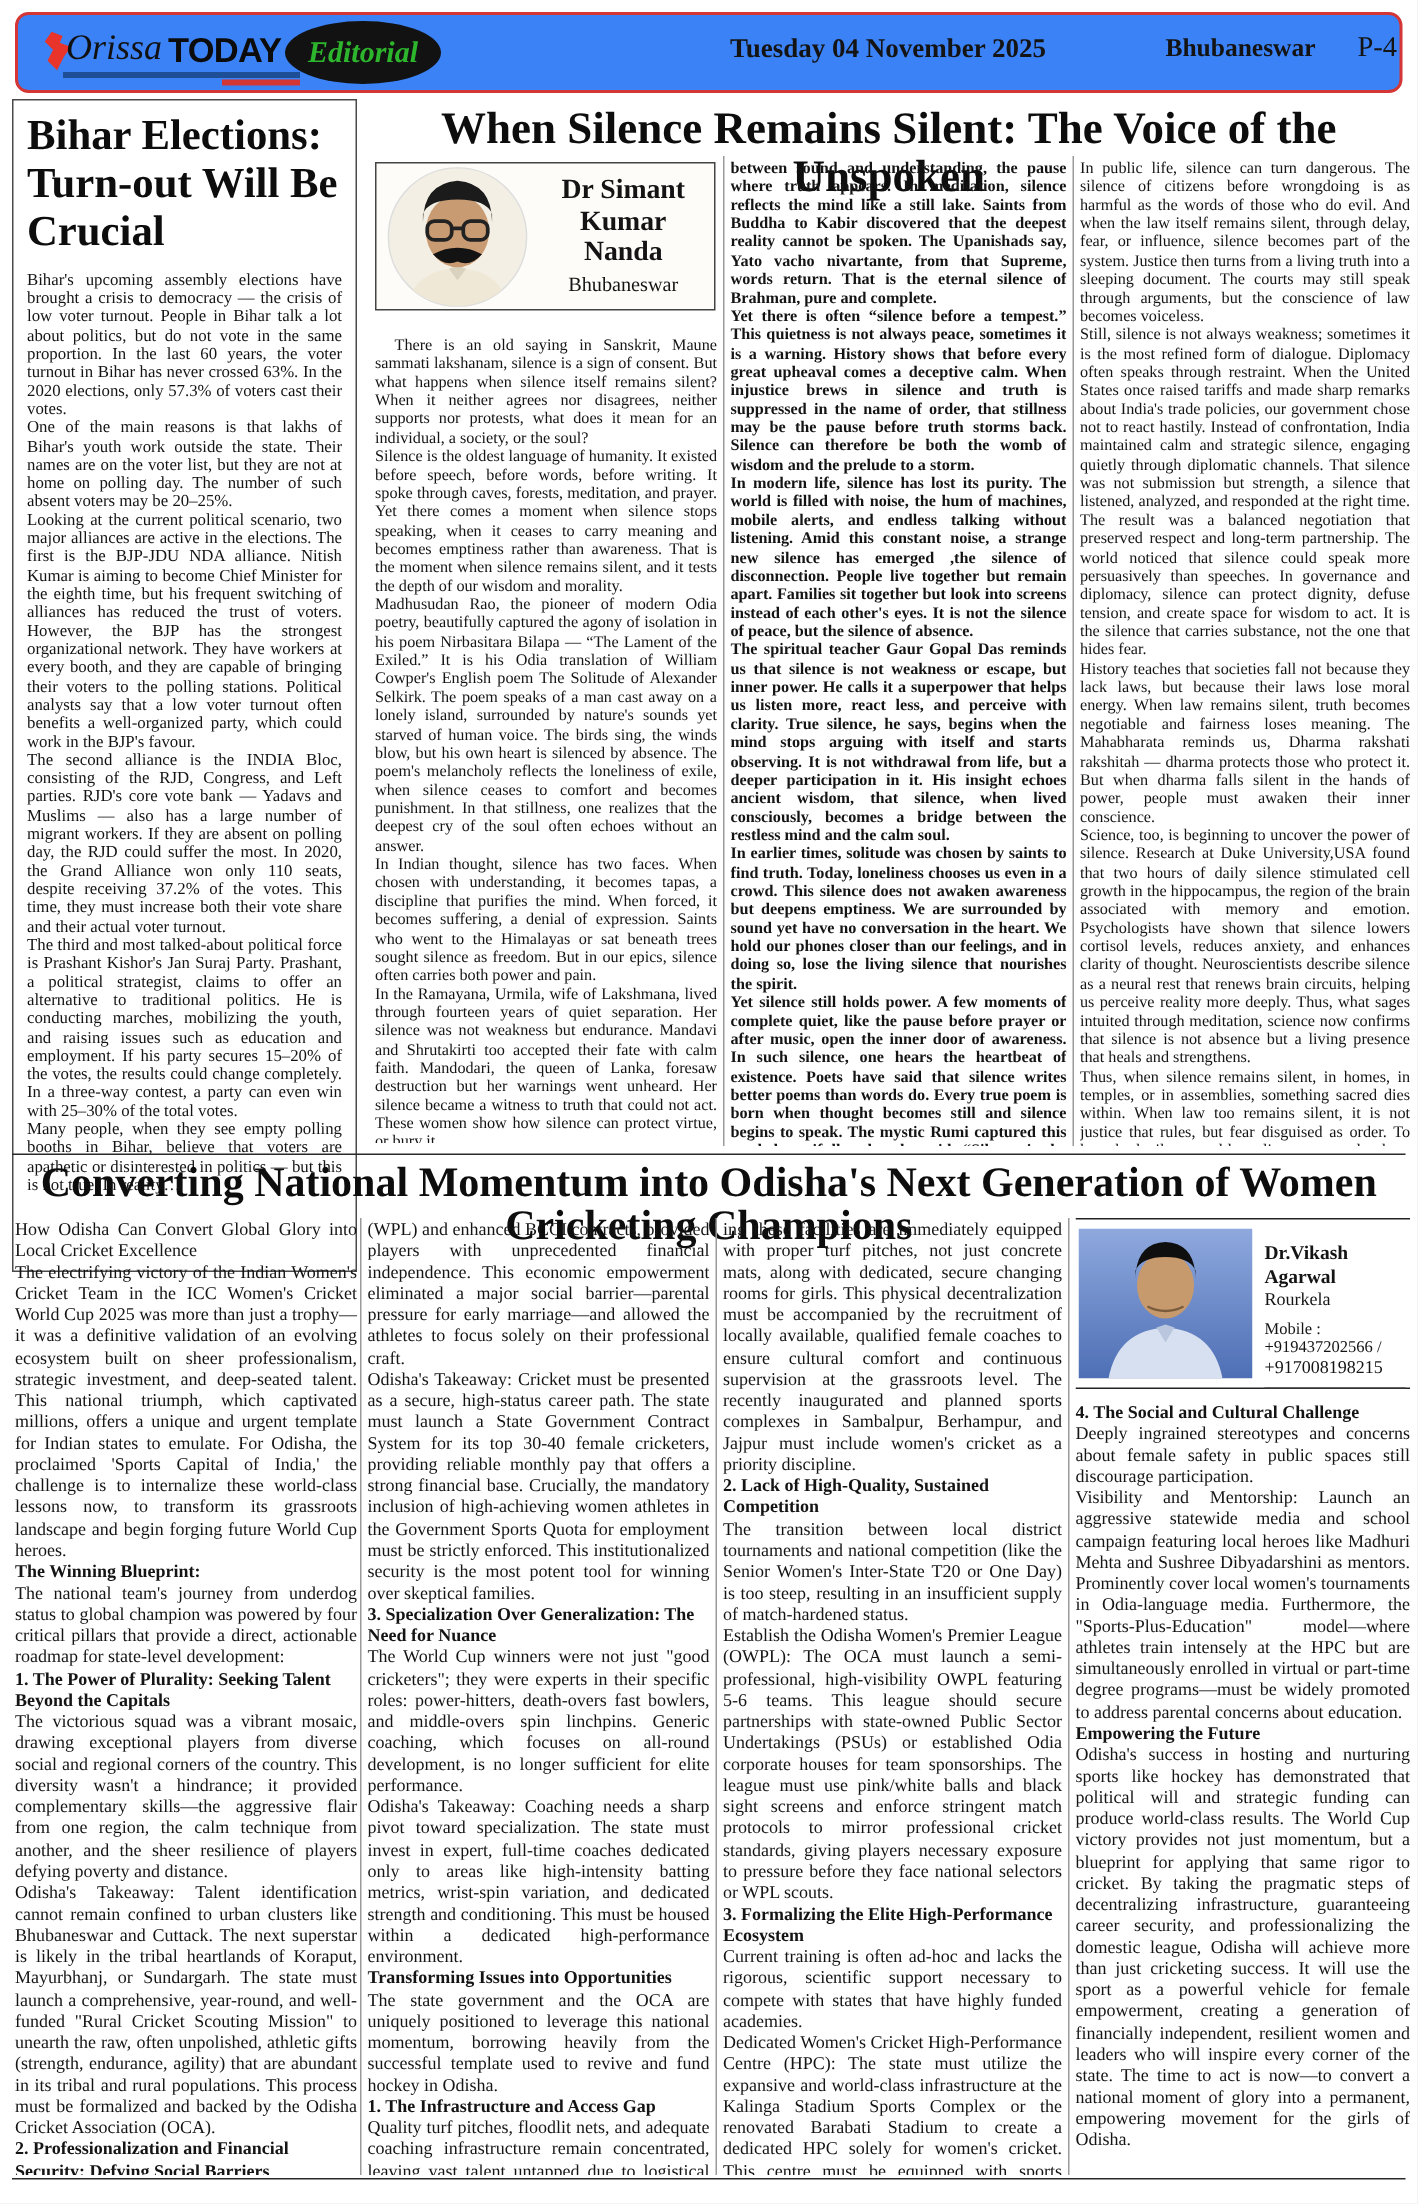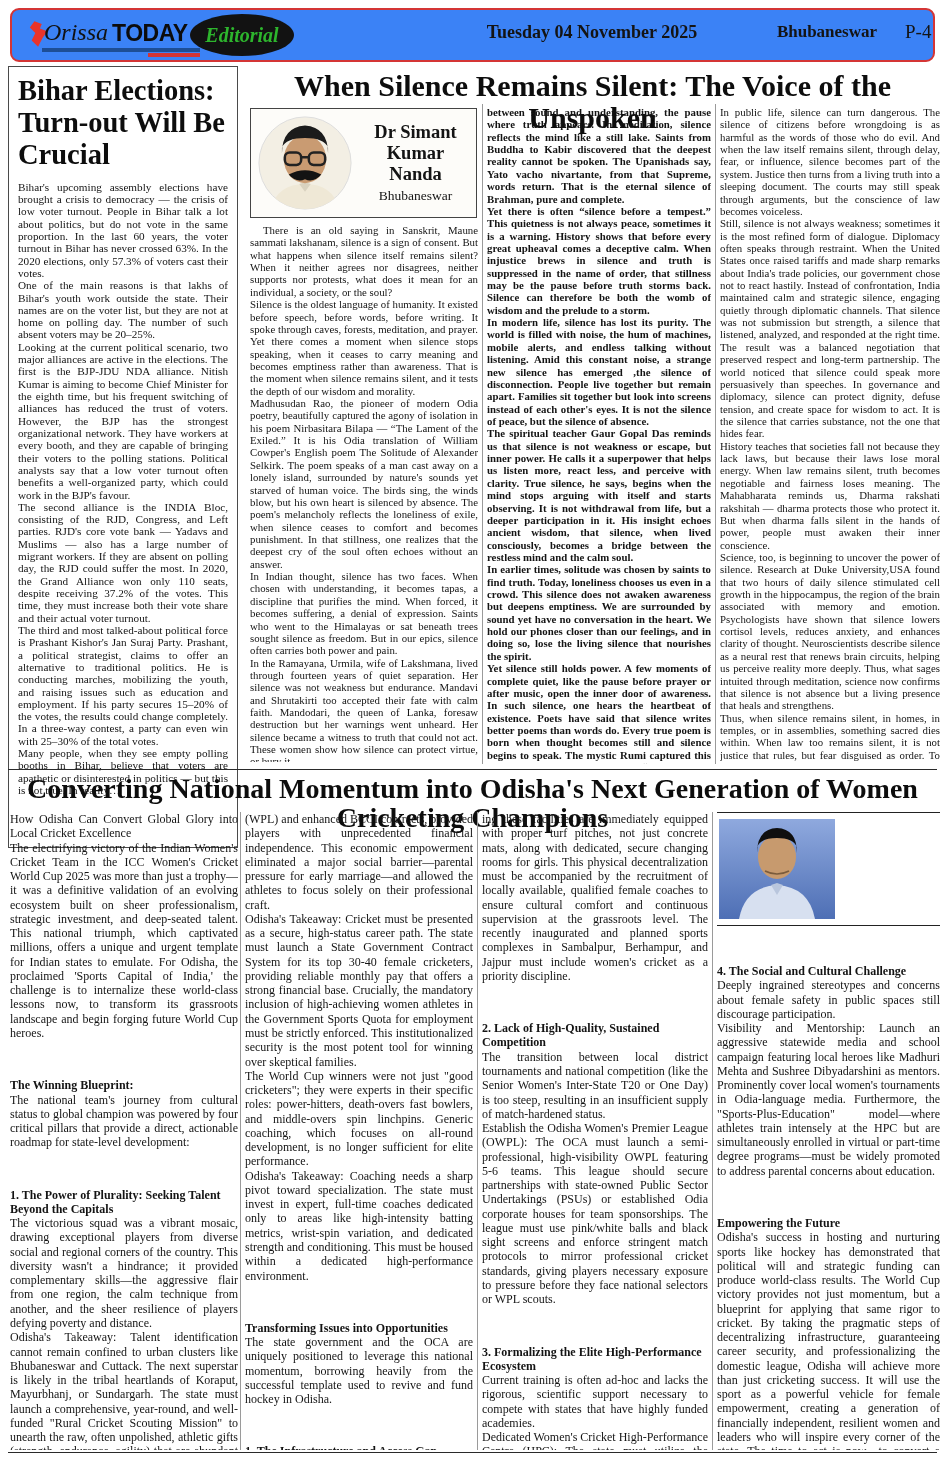--- a/index.html
+++ b/index.html
@@ -22,32 +22,32 @@
   .edit-badge span{color:#2db52d;font-style:italic;font-weight:bold;font-size:20px;
                    font-family:"Liberation Serif",serif;}
   .mh-date{position:absolute;left:420px;top:12px;width:320px;text-align:center;
            font-weight:bold;font-size:18px;}
   .mh-city{position:absolute;left:760px;top:12px;width:110px;text-align:center;
            font-weight:bold;font-size:17px;}
   .mh-page{position:absolute;left:893px;top:11px;font-size:19px;}
 
   
   .para{margin:0;text-align:justify;}
-  .ph{font-weight:bold;text-align:left;margin-top:38px;}
+  .ph{font-weight:bold;text-align:left;}
 
   
   .bihar{position:absolute;left:8px;top:66px;width:230px;height:782px;border:1.5px solid #4a4a4a;
          padding:8px 9px;box-sizing:border-box;overflow:hidden;background:#fff;}
   .bihar h2{margin:0 0 10px 0;font-size:28.5px;line-height:1.12;font-weight:bold;color:#0d0d0d;}
   .bihar .para{font-size:11.2px;line-height:1.1;}
 
   
   .sil-head{position:absolute;left:245px;top:70px;width:695px;margin:0;text-align:center;
             font-size:30px;font-weight:bold;line-height:1.05;color:#0d0d0d;}
-  .author-card{position:absolute;left:250px;top:108px;width:227px;height:110px;
+  .author-card{position:absolute;left:250px;top:108px;width:227px;height:99px;
                border:1.2px solid #444;box-sizing:border-box;display:flex;align-items:center;
                padding:4px 6px;gap:8px;background:#fdfcf9;}
   .avatar{width:96px;height:96px;flex:0 0 96px;}
   .who{flex:1;text-align:center;}
   .who .nm{font-weight:bold;font-size:18.5px;line-height:1.12;}
   .who .ct{font-size:13.5px;margin-top:3px;}
 
   .sil-col{position:absolute;overflow:hidden;}
   .sil-col .para{font-size:10.8px;line-height:1.145;}
   .c1{left:250px;top:224px;width:228px;height:538px;}
@@ -177,29 +177,30 @@
   <div class="vrule vr2"></div>
 
   <div class="divider"></div>
 
   <h1 class="cri-head">Converting National Momentum into Odisha's Next Generation of Women Cricketing Champions</h1>
 
   <div class="cri-col k1">
       <p class="para">How Odisha Can Convert Global Glory into Local Cricket Excellence</p>
       <p class="para">The electrifying victory of the Indian Women's Cricket Team in the ICC Women's Cricket World Cup 2025 was more than just a trophy—it was a definitive validation of an evolving ecosystem built on sheer professionalism, strategic investment, and deep-seated talent. This national triumph, which captivated millions, offers a unique and urgent template for Indian states to emulate. For Odisha, the proclaimed 'Sports Capital of India,' the challenge is to internalize these world-class lessons now, to transform its grassroots landscape and begin forging future World Cup heroes.</p>
       <p class="para ph">The Winning Blueprint:</p>
-      <p class="para">The national team's journey from cultural status to global champion was powered by four critical pillars that provide a direct, actionable roadmap for state-level development:</p>
+      <p class="para">The national team's journey from underdog status to global champion was powered by four critical pillars that provide a direct, actionable roadmap for state-level development:</p>
       <p class="para ph">1. The Power of Plurality: Seeking Talent Beyond the Capitals</p>
       <p class="para">The victorious squad was a vibrant mosaic, drawing exceptional players from diverse social and regional corners of the country. This diversity wasn't a hindrance; it provided complementary skills—the aggressive flair from one region, the calm technique from another, and the sheer resilience of players defying poverty and distance.</p>
       <p class="para">Odisha's Takeaway: Talent identification cannot remain confined to urban clusters like Bhubaneswar and Cuttack. The next superstar is likely in the tribal heartlands of Koraput, Mayurbhanj, or Sundargarh. The state must launch a comprehensive, year-round, and well-funded "Rural Cricket Scouting Mission" to unearth the raw, often unpolished, athletic gifts (strength, endurance, agility) that are abundant in its tribal and rural populations. This process must be formalized and backed by the Odisha Cricket Association (OCA).</p>
       <p class="para ph">2. Professionalization and Financial Security: Defying Social Barriers</p>
     </div>
   <div class="cri-col k2">
       <p class="para">(WPL) and enhanced BCCI contracts, provided players with unprecedented financial independence. This economic empowerment eliminated a major social barrier—parental pressure for early marriage—and allowed the athletes to focus solely on their professional craft.</p>
       <p class="para">Odisha's Takeaway: Cricket must be presented as a secure, high-status career path. The state must launch a State Government Contract System for its top 30-40 female cricketers, providing reliable monthly pay that offers a strong financial base. Crucially, the mandatory inclusion of high-achieving women athletes in the Government Sports Quota for employment must be strictly enforced. This institutionalized security is the most potent tool for winning over skeptical families.</p>
+      <p class="para ph">3. Specialization Over Generalization: The Need for Nuance</p>
       <p class="para">The World Cup winners were not just "good cricketers"; they were experts in their specific roles: power-hitters, death-overs fast bowlers, and middle-overs spin linchpins. Generic coaching, which focuses on all-round development, is no longer sufficient for elite performance.</p>
       <p class="para">Odisha's Takeaway: Coaching needs a sharp pivot toward specialization. The state must invest in expert, full-time coaches dedicated only to areas like high-intensity batting metrics, wrist-spin variation, and dedicated strength and conditioning. This must be housed within a dedicated high-performance environment.</p>
       <p class="para ph">Transforming Issues into Opportunities</p>
       <p class="para">The state government and the OCA are uniquely positioned to leverage this national momentum, borrowing heavily from the successful template used to revive and fund hockey in Odisha.</p>
       <p class="para ph">1. The Infrastructure and Access Gap</p>
       <p class="para">Quality turf pitches, floodlit nets, and adequate coaching infrastructure remain concentrated, leaving vast talent untapped due to logistical and financial constraints.</p>
     </div>
   <div class="cri-col k3">
       <p class="para">ing these facilities are immediately equipped with proper turf pitches, not just concrete mats, along with dedicated, secure changing rooms for girls. This physical decentralization must be accompanied by the recruitment of locally available, qualified female coaches to ensure cultural comfort and continuous supervision at the grassroots level. The recently inaugurated and planned sports complexes in Sambalpur, Berhampur, and Jajpur must include women's cricket as a priority discipline.</p>
       <p class="para ph">2. Lack of High-Quality, Sustained Competition</p>
@@ -221,20 +222,27 @@
             </linearGradient>
           </defs>
           <rect width="116" height="100" fill="url(#bgv)"></rect>
           <path d="M20 100 Q26 68 58 66 Q90 68 96 100 Z" fill="#d7e0f0"></path>
           <path d="M52 66 L58 76 L64 66 L58 64 Z" fill="#b9c6dd"></path>
           <ellipse cx="58" cy="38" rx="19" ry="22" fill="#c79a6e"></ellipse>
           <path d="M38 34 Q38 10 58 9 Q78 10 78 34 L78 28 Q74 19 58 19 Q42 19 38 28 Z" fill="#0f0f0f"></path>
           <path d="M46 52 Q58 58 70 52" stroke="#7a5b3c" stroke-width="1.6" fill="none"></path>
         </svg>
       </span>
+      <div class="vinfo">
+        <div class="vnm">Dr.Vikash Agarwal</div>
+        <div class="vct">Rourkela</div>
+        <div class="vmb">Mobile : +919437202566 /</div>
+        <div class="vct">+917008198215</div>
+        <div class="vline"></div>
+      </div>
     </div>
     <div>
         <p class="para ph">4. The Social and Cultural Challenge</p>
         <p class="para">Deeply ingrained stereotypes and concerns about female safety in public spaces still discourage participation.</p>
         <p class="para">Visibility and Mentorship: Launch an aggressive statewide media and school campaign featuring local heroes like Madhuri Mehta and Sushree Dibyadarshini as mentors. Prominently cover local women's tournaments in Odia-language media. Furthermore, the "Sports-Plus-Education" model—where athletes train intensely at the HPC but are simultaneously enrolled in virtual or part-time degree programs—must be widely promoted to address parental concerns about education.</p>
         <p class="para ph">Empowering the Future</p>
         <p class="para">Odisha's success in hosting and nurturing sports like hockey has demonstrated that political will and strategic funding can produce world-class results. The World Cup victory provides not just momentum, but a blueprint for applying that same rigor to cricket. By taking the pragmatic steps of decentralizing infrastructure, guaranteeing career security, and professionalizing the domestic league, Odisha will achieve more than just cricketing success. It will use the sport as a powerful vehicle for female empowerment, creating a generation of financially independent, resilient women and leaders who will inspire every corner of the state. The time to act is now—to convert a national moment of glory into a permanent, empowering movement for the girls of Odisha.</p>
       </div>
   </div>
 

